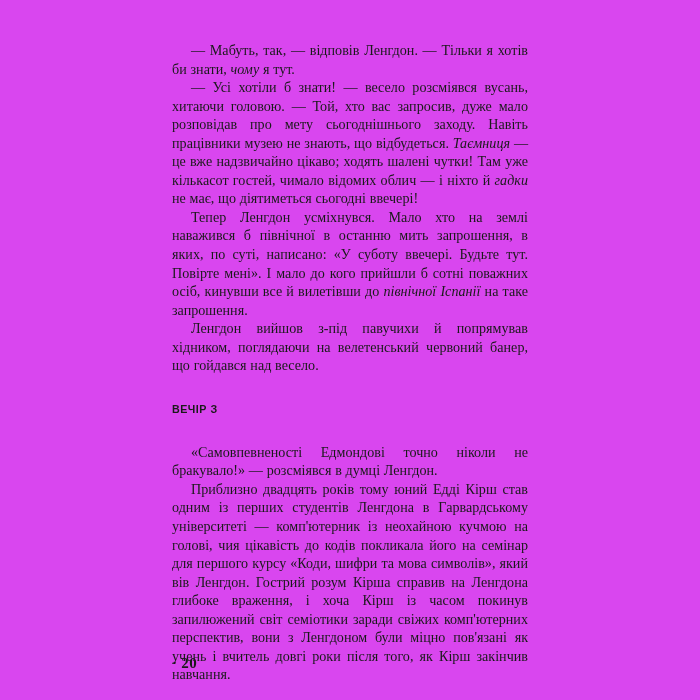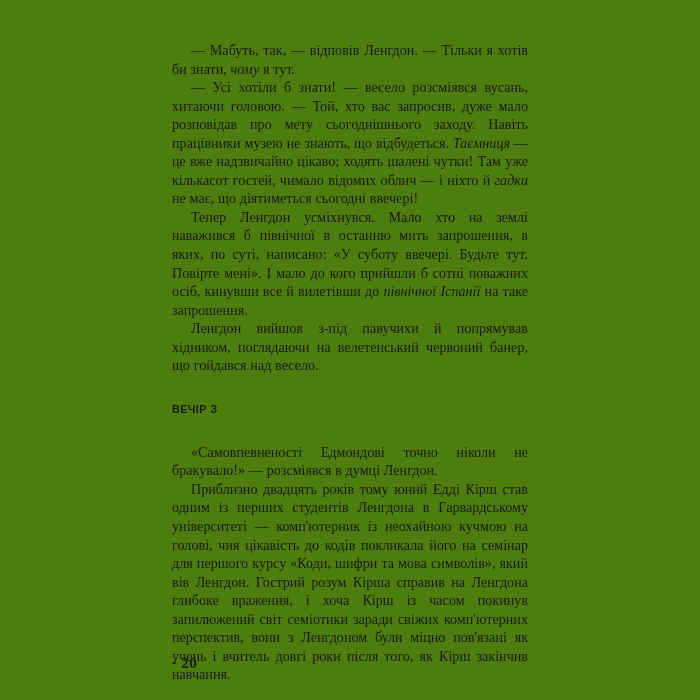--- a/index.html
+++ b/index.html
@@ -12,21 +12,21 @@
     width: 700px;
     height: 700px;
     overflow: hidden;
     font-family: "Liberation Serif", "DejaVu Serif", serif;
     color: #1a1a1a;
   }
   .page {
     position: relative;
     width: 700px;
     height: 700px;
-    background: #4d7c0f;
+    background: #d946ef;
     box-sizing: border-box;
   }
   .text-block {
     position: absolute;
     left: 172px;
     top: 41px;
     width: 356px;
   }
   p.para {
     margin: 0;

